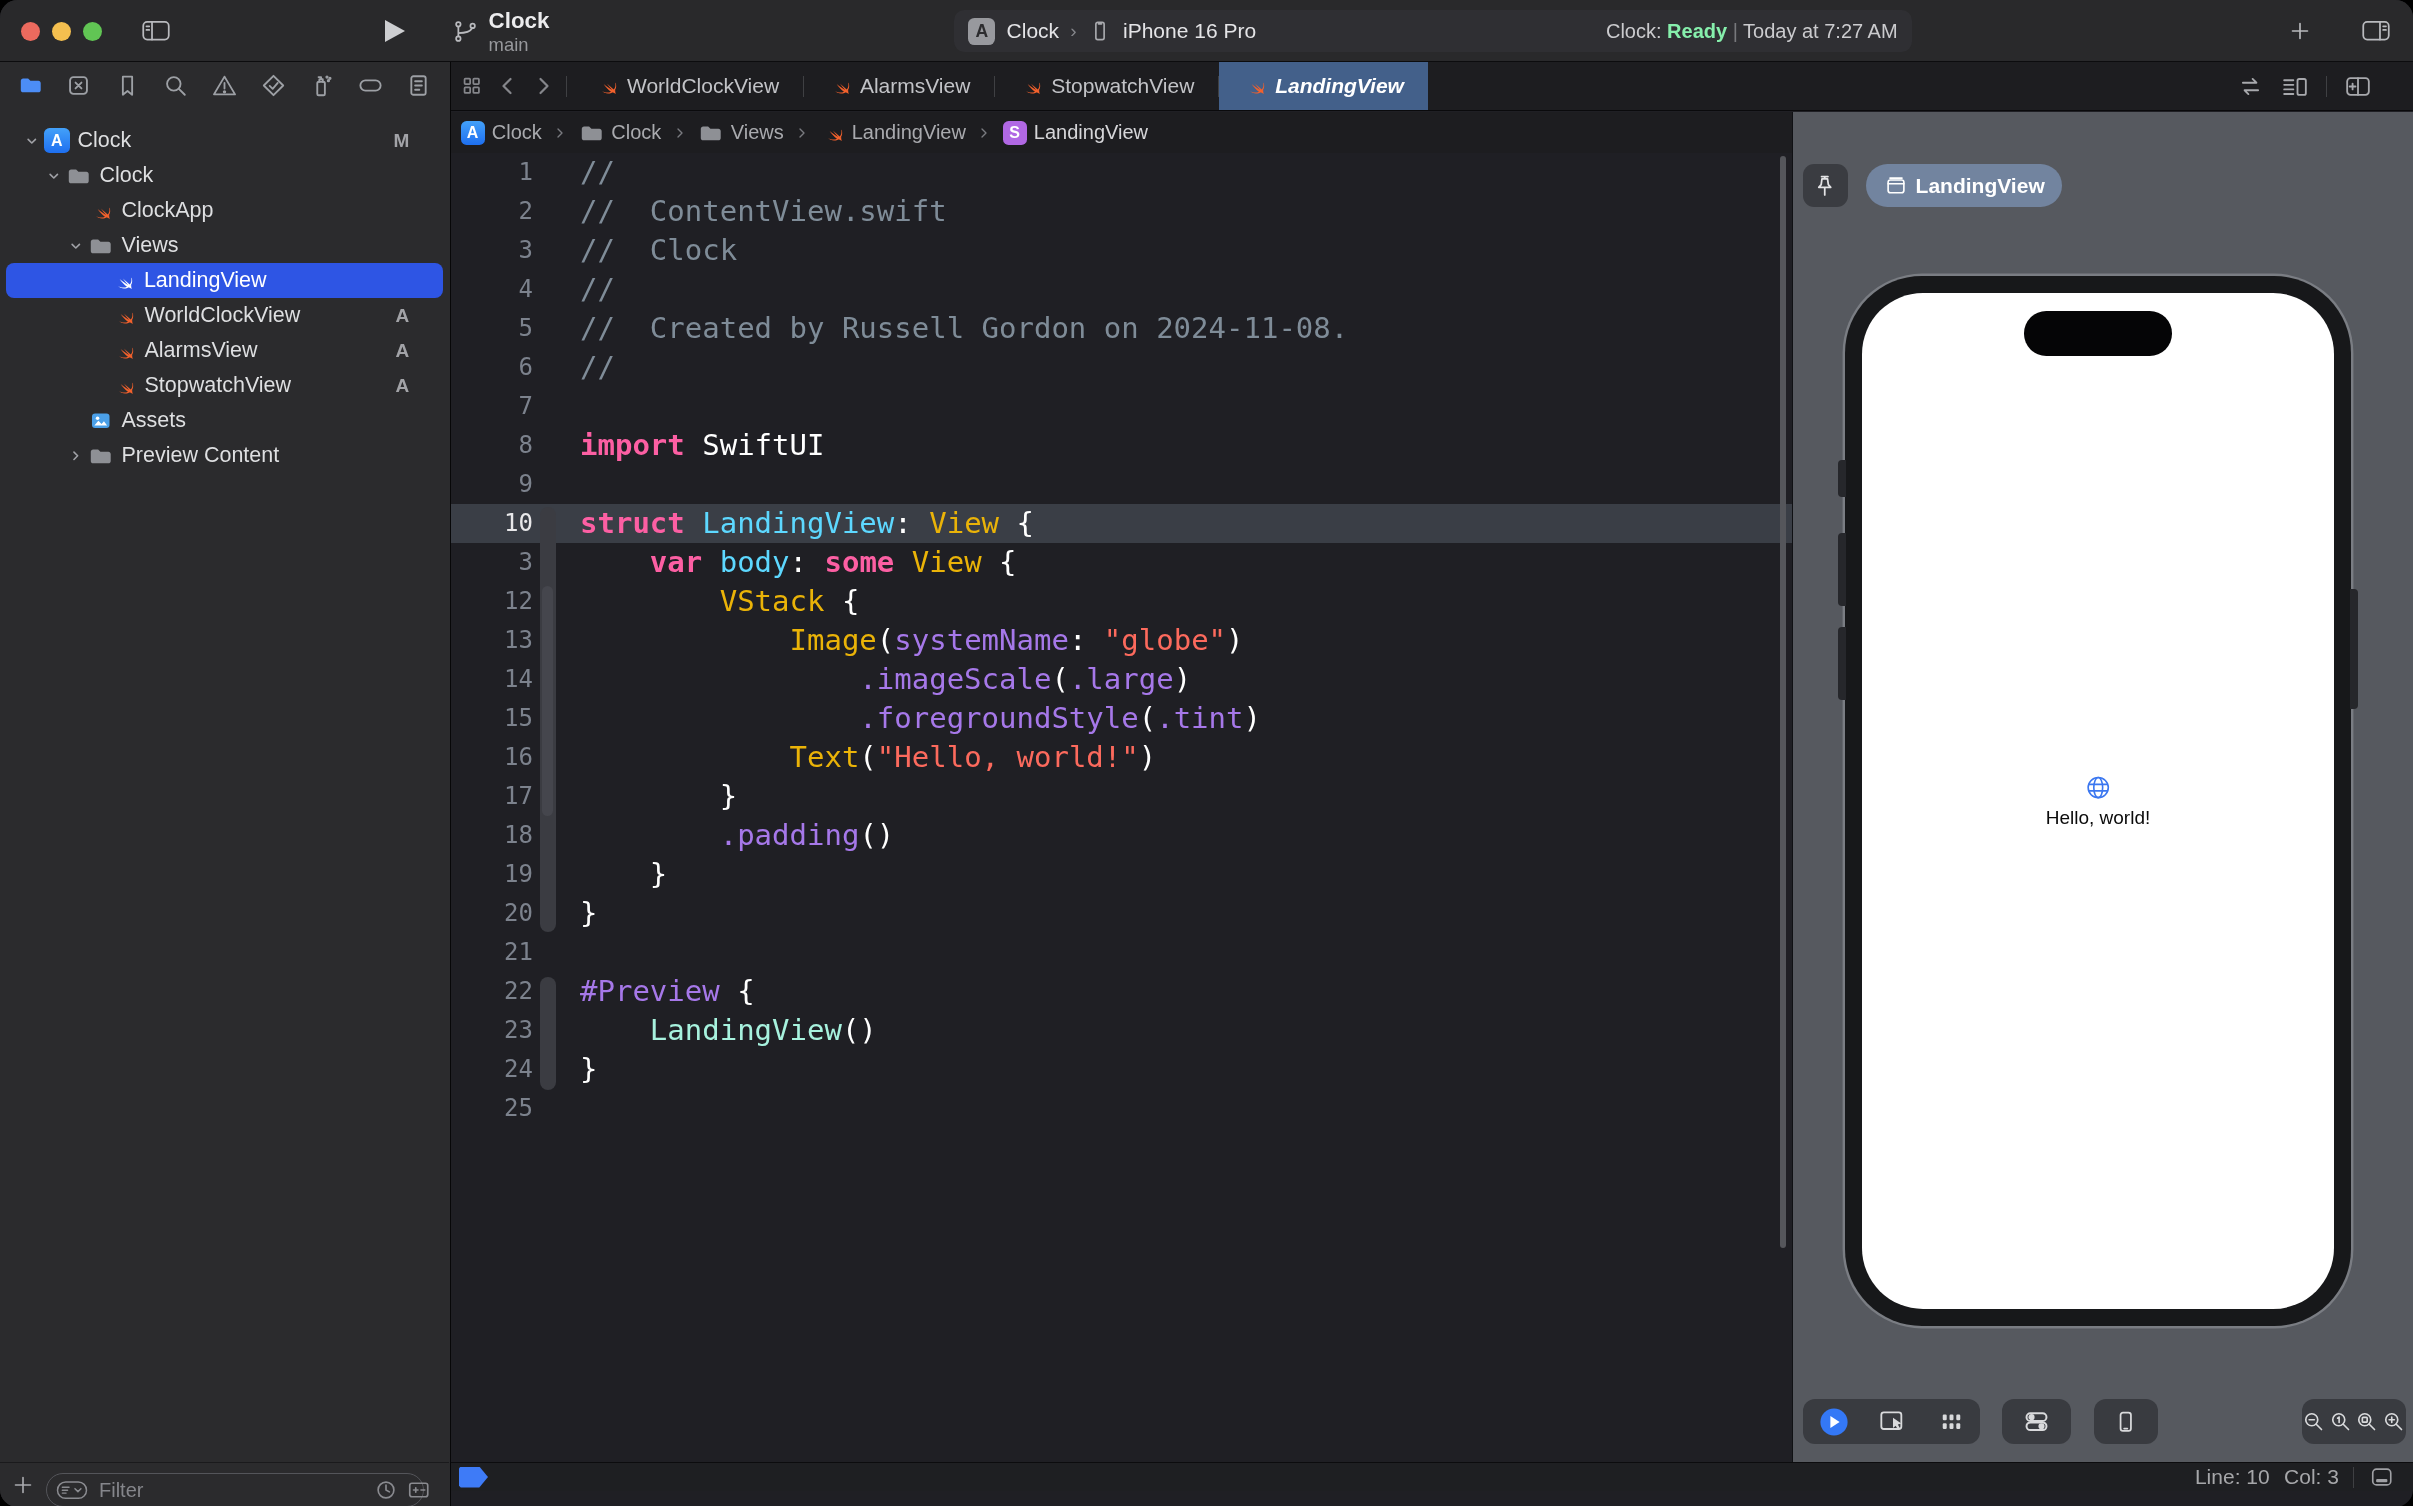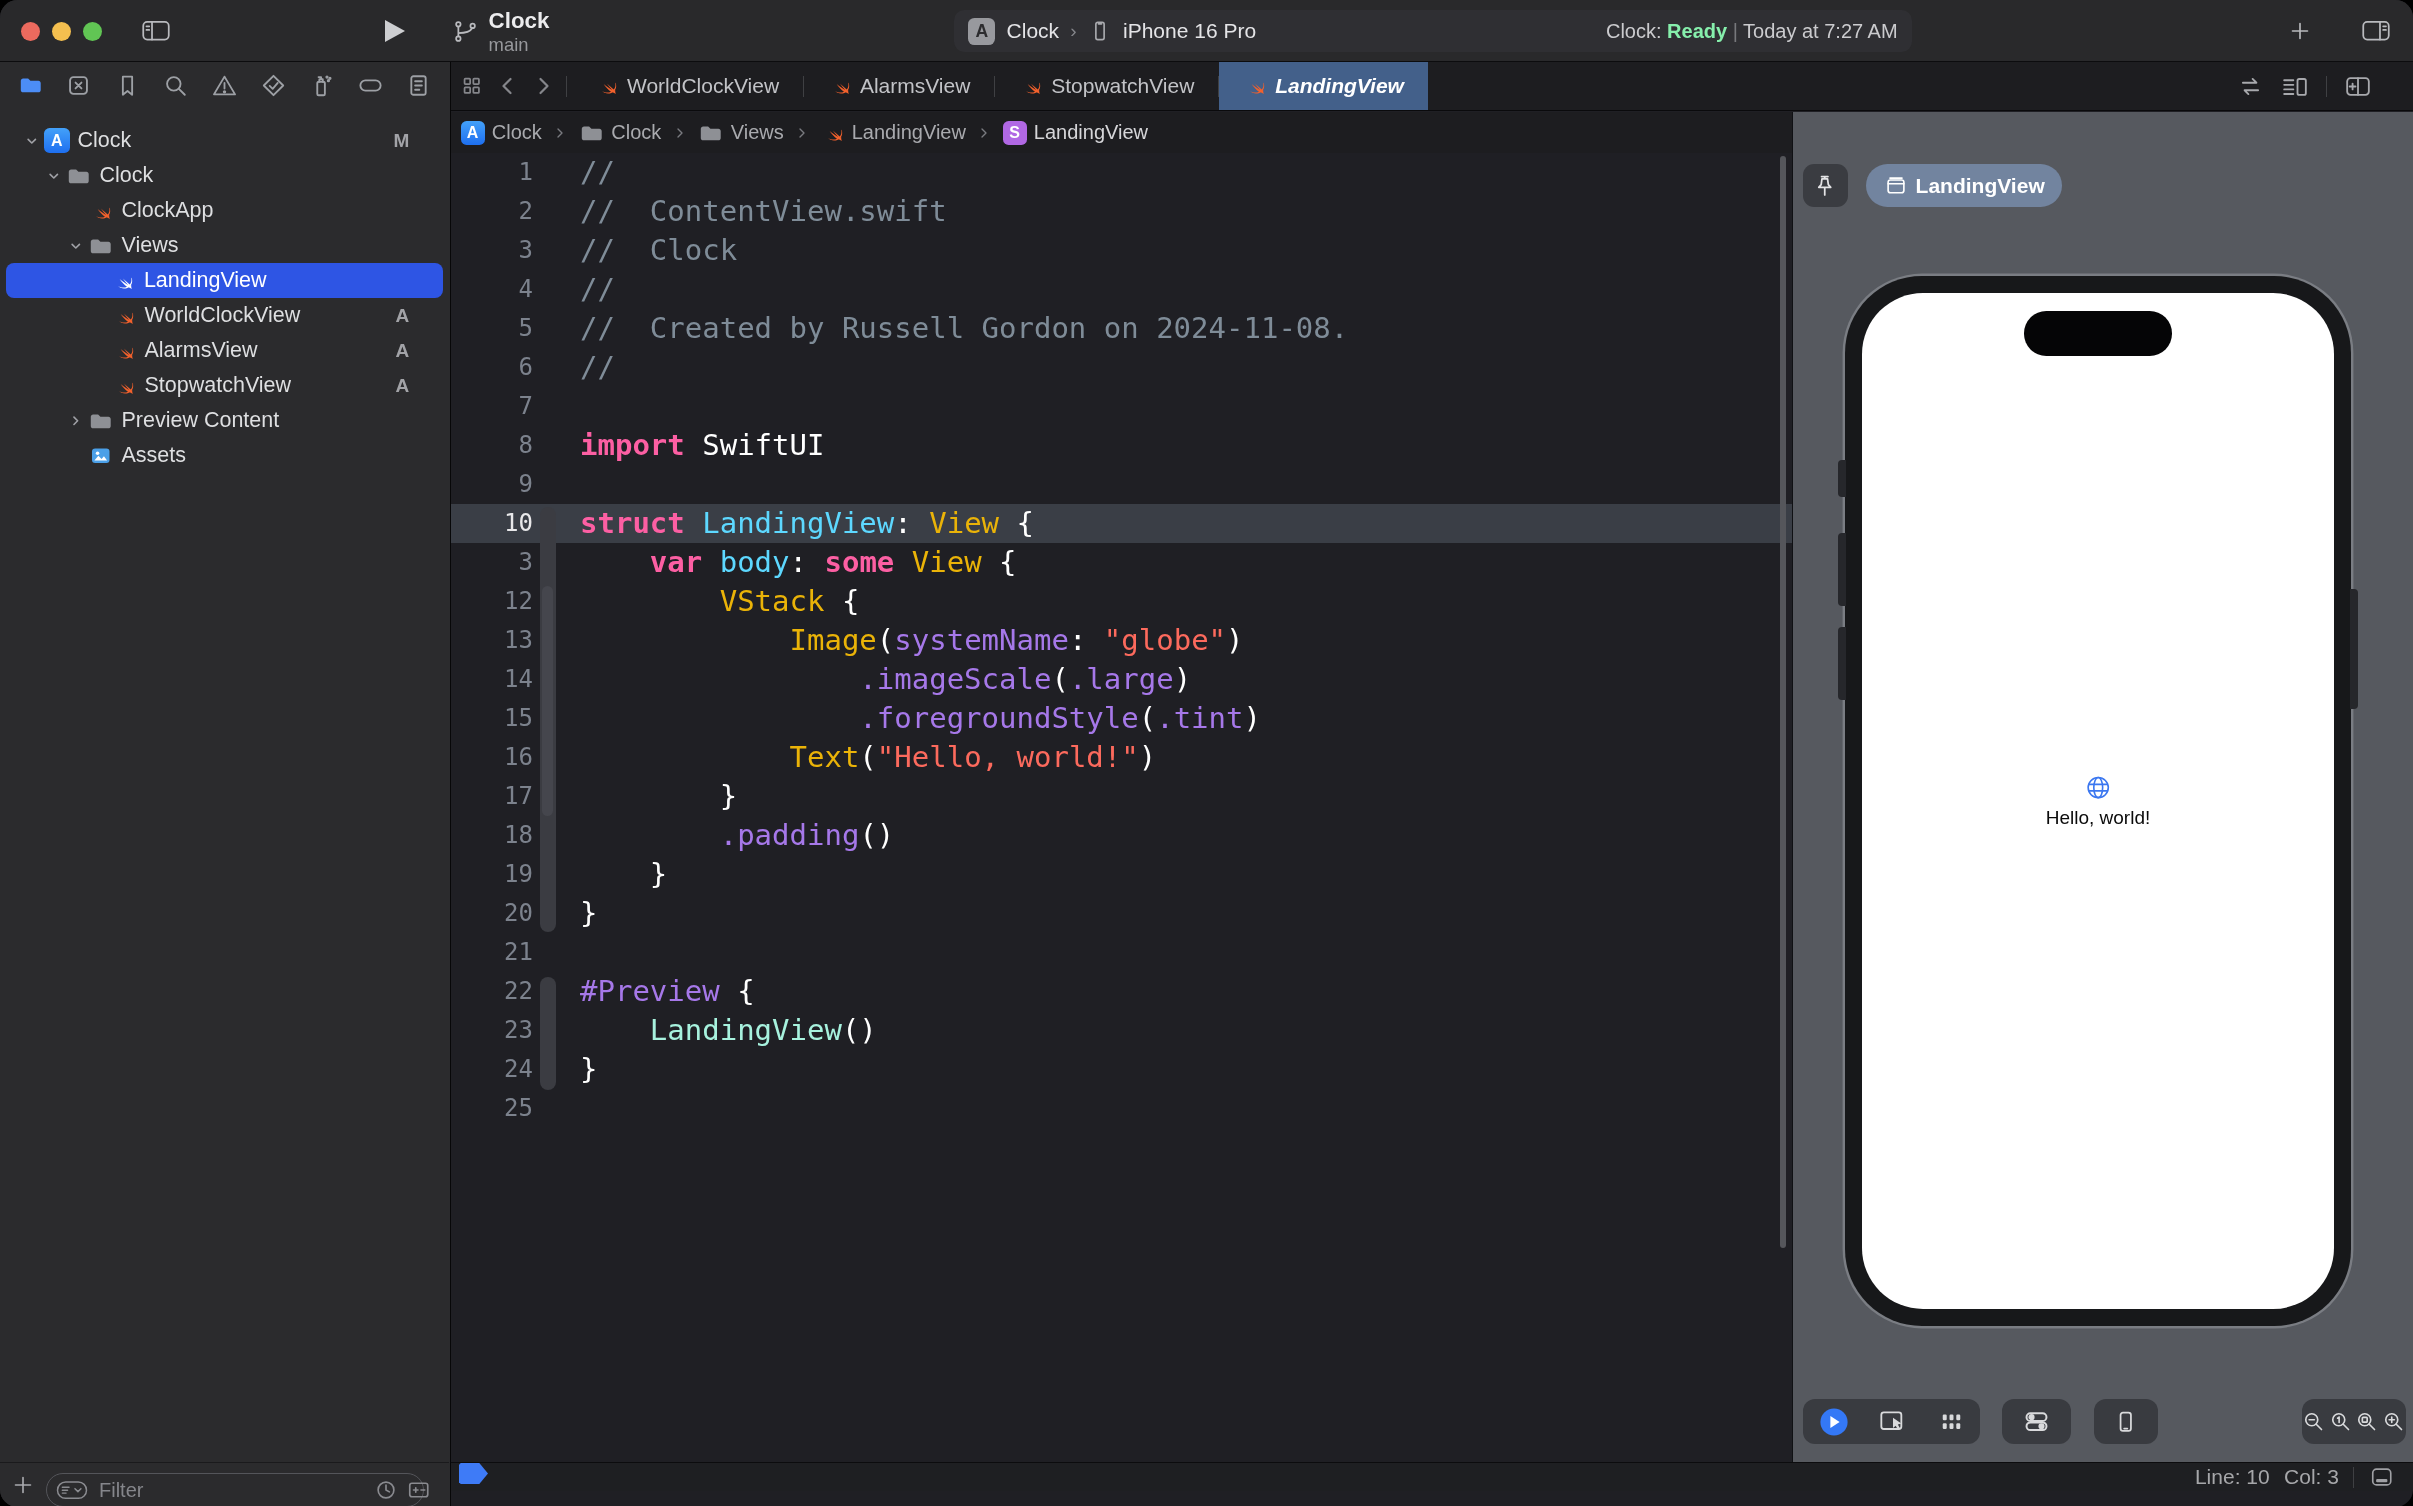--- a/index.html
+++ b/index.html
@@ -70,21 +70,21 @@
   .code-line .rib{width:47px;}
   .code-line pre{margin:0;font-family:"DejaVu Sans Mono",monospace;font-size:29px;line-height:39px;white-space:pre;}
   .tk-com{color:#7F8C98;}.tk-kw{color:#FC5FA3;font-weight:700;}.tk-pl{color:#FFFFFF;}
   .tk-decl{color:#5DD8FF;}.tk-type{color:#eab308;}.tk-mem{color:#A678E9;}
   .tk-str{color:#FC6A5D;}.tk-proj{color:#A7F2DE;}
   .ribcap{position:absolute;left:89px;width:16px;border-radius:8px;background:#3B3C42;}
   .ribcap.inner{left:91px;width:11.2px;background:#45464D;}
   .vscroll{position:absolute;right:6.4px;top:3.2px;width:5.6px;height:1092px;border-radius:3.2px;background:#55565B;}
 
   
-  .editorbottom{position:absolute;left:451px;right:0;top:1462px;height:29px;background:#1E1F22;border-top:0.8px solid #0c0c0e;display:flex;}
+  .editorbottom{position:absolute;left:451px;right:0;top:1462px;height:29px;background:#1E1F22;border-top:0.8px solid #0c0c0e;display:flex;align-items:center;}
   .bpicon{margin-left:8px;width:29px;height:21px;background:#3E7BF7;clip-path:polygon(0 8%,0 92%,6% 100%,70% 100%,100% 50%,70% 0,6% 0);}
   .linecol{margin-left:auto;display:flex;align-items:center;gap:14.4px;padding-right:19px;font-size:21px;color:#A6A7AA;}
 
   
   .canvas{position:absolute;left:1792px;top:112px;width:622px;height:1350px;background:#56595F;border-left:0.8px solid #101114;}
   .pinbtn{position:absolute;left:9.6px;top:52px;width:45px;height:43px;border-radius:11.2px;background:#3A3C41;display:flex;align-items:center;justify-content:center;color:#E4E4E6;}
   .pvpill{position:absolute;left:73px;top:52px;height:43px;border-radius:21.5px;background:#72849F;display:flex;align-items:center;gap:8px;padding:0 17.6px;color:#fff;font-size:21px;font-weight:600;}
   .phone{position:absolute;left:52px;top:164px;width:506px;height:1050px;background:#17181A;border-radius:77px;box-shadow:0 0 0 2.4px #7A7D83;}
   .sidebtn{position:absolute;width:8px;background:#26272B;}
   .screen{position:absolute;inset:17px;background:#fff;border-radius:61px;}
@@ -291,42 +291,42 @@
           <span class="chev"></span>
           <span class="ticon">
             <svg width="24" height="24" viewBox="0 0 32 32">
               <path fill="#F3612C" d="M26.3 22c2.1-3 2.6-6.9 1.1-10.4l-.5.5c.9 3.1.2 6.3-1.8 8.6-2.6-2.3-5.8-5.1-9.2-8.1 1.9 2.9 4.5 5.9 6.9 8.6-3.4-1.9-7.6-4.6-11.3-7.9 2.6 3.9 6.4 7.8 9.8 10.3-3.5 1.8-8.4 1.5-12.1-.8 3.1 3.2 8.5 4.2 12.7 2.4 1.6-.7 3.1-.5 4.2.6.5.5 1.2.7 1.7.3-.8-1.6-1.2-3-.5-4.1z"></path>
             </svg>
           </span>
           <span>StopwatchView</span>
           <span class="badge">A</span>
         </div>
         <div class="trow" style="padding-left: 65px;">
-          <span class="chev">
-            <svg width="17.6" height="17.6" viewBox="0 0 24 24" fill="none" stroke="currentColor" stroke-width="2.2" stroke-linecap="round" stroke-linejoin="round">
-              <path d="M9.5 7l5 5-5 5"></path>
-            </svg>
-          </span>
-          <span class="ticon">
-            <svg width="25.5" height="25.5" viewBox="0 0 32 32">
-              <path fill="#8E9095" d="M3.5 11c0-1.6 1.3-2.9 2.9-2.9h6.3l2.9 2.9h10c1.6 0 2.9 1.3 2.9 2.9v8.6c0 1.6-1.3 2.9-2.9 2.9H6.4c-1.6 0-2.9-1.3-2.9-2.9V11z"></path>
-            </svg>
-          </span>
-          <span>Preview Content</span>
-        </div>
-        <div class="trow" style="padding-left: 65px;">
           <span class="chev"></span>
           <span class="ticon">
             <svg width="25.5" height="25.5" viewBox="0 0 32 32">
               <rect x="5" y="7" width="22" height="18" rx="4" fill="#4BA0E8"></rect>
               <circle cx="12" cy="13" r="2.2" fill="#fff"></circle>
               <path d="M8 22l5-6 4 4 3-3.5 4 5.5z" fill="#fff"></path>
             </svg>
           </span>
           <span>Assets</span>
+        </div>
+        <div class="trow" style="padding-left: 65px;">
+          <span class="chev">
+            <svg width="17.6" height="17.6" viewBox="0 0 24 24" fill="none" stroke="currentColor" stroke-width="2.2" stroke-linecap="round" stroke-linejoin="round">
+              <path d="M9.5 7l5 5-5 5"></path>
+            </svg>
+          </span>
+          <span class="ticon">
+            <svg width="25.5" height="25.5" viewBox="0 0 32 32">
+              <path fill="#8E9095" d="M3.5 11c0-1.6 1.3-2.9 2.9-2.9h6.3l2.9 2.9h10c1.6 0 2.9 1.3 2.9 2.9v8.6c0 1.6-1.3 2.9-2.9 2.9H6.4c-1.6 0-2.9-1.3-2.9-2.9V11z"></path>
+            </svg>
+          </span>
+          <span>Preview Content</span>
         </div>
       </div>
     <div class="filterbar">
       <span class="filterplus" id="ic-plus2">
           <svg width="24" height="24" viewBox="0 0 32 32" fill="none" stroke="currentColor" stroke-width="2.2" stroke-linecap="round" stroke-linejoin="round">
             <path d="M16 6v20M6 16h20"></path>
           </svg>
         </span>
       <div class="filterfield">
         <span id="ic-funnel">

